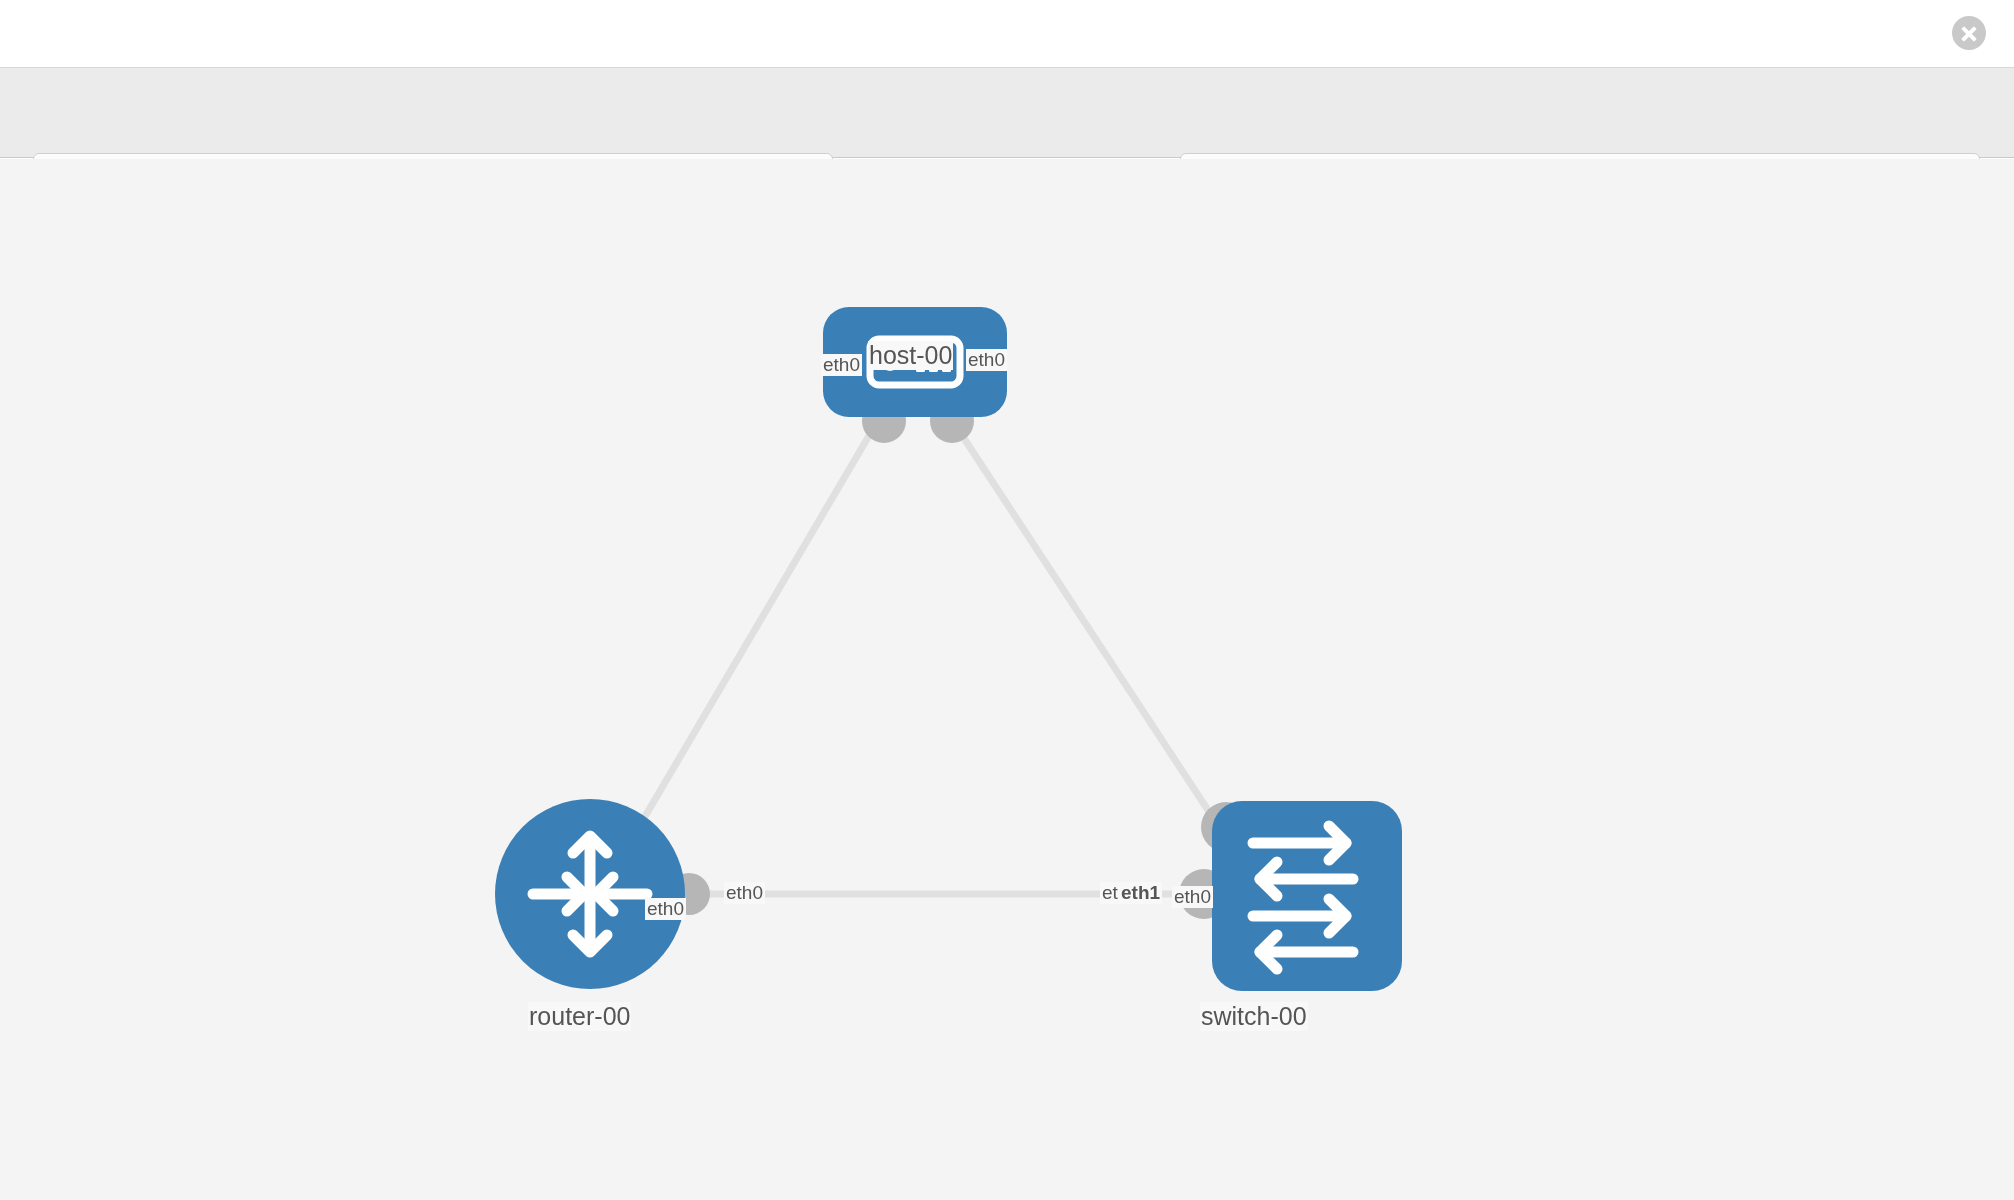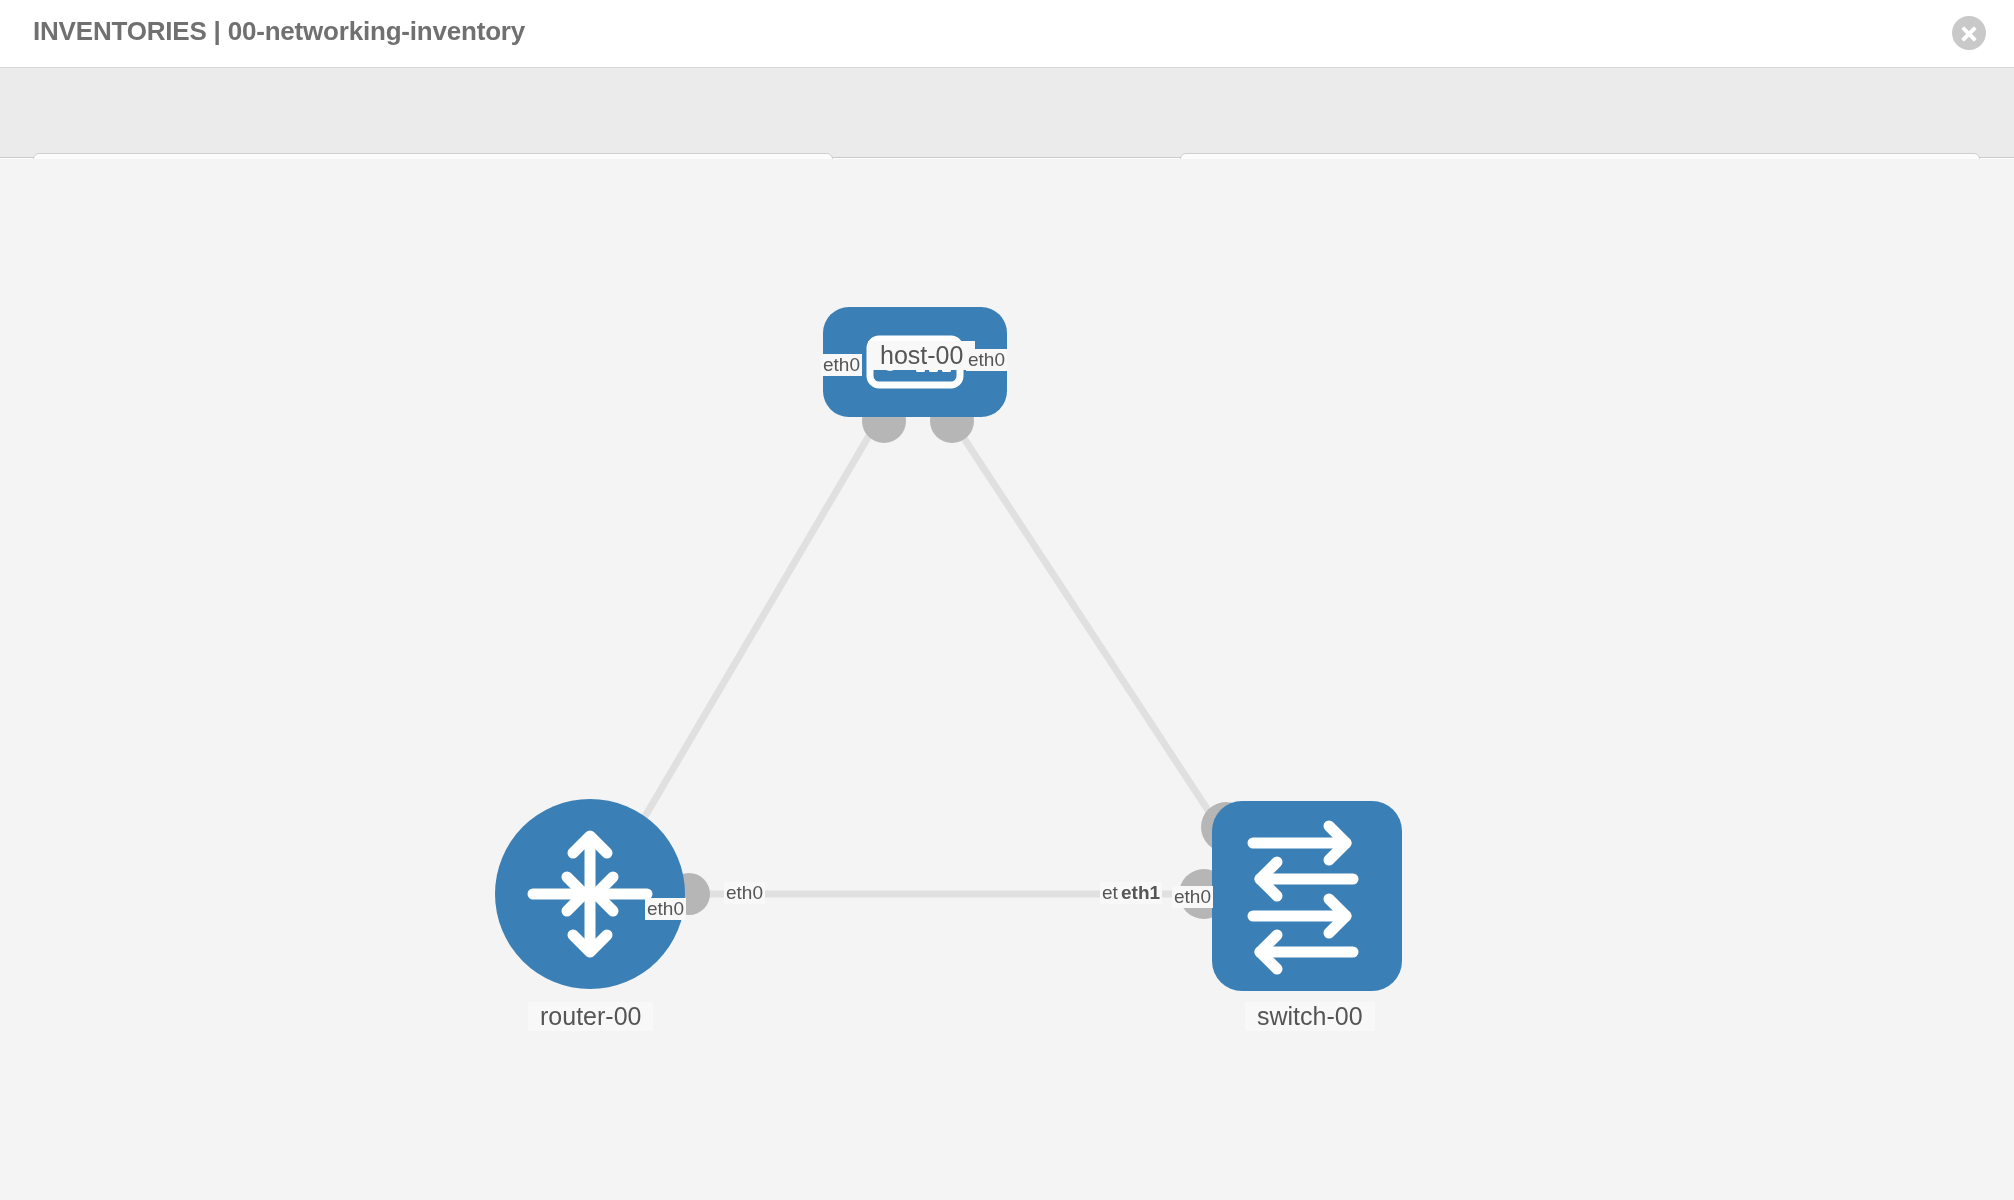--- a/index.html
+++ b/index.html
@@ -98,36 +98,35 @@
     overflow: hidden;
   }
   .canvas-svg { position: absolute; left: 0; top: 0; width: 2014px; height: 1041px; }
 
   .node-label {
     position: absolute;
     font-size: 25px;
     color: #555555;
     background: #f8f8f8;
     white-space: nowrap;
-    padding: 0 12px;
+    padding: 0 1px;
   }
   .edge-label {
     position: absolute;
     font-size: 19px;
     color: #555555;
     background: #f8f8f8;
     white-space: nowrap;
     padding: 0 2px;
   }
 </style>
 </head>
 <body>
 
 <div class="header">
-  <div class="page-title">INVENTORIES | 00-networking-inventory</div>
   <div class="close-btn"></div>
 </div>
 
 <div class="toolbar">
 
   <div class="actions-select">
     <span class="lbl">ACTIONS</span>
     <span class="caret"></span>
   </div>
 
@@ -226,21 +225,21 @@
         <polyline points="1329,740 1346,757 1329,774"></polyline>
 
         <line x1="1353" y1="793" x2="1260" y2="793"></line>
         <polyline points="1277,776 1260,793 1277,810"></polyline>
       </g>
     </g>
   </svg>
 
   <div class="node-label" style="left:868px; top:182px;">host-00</div>
   <div class="node-label" style="left:528px; top:843px;text-align:right;">router-00</div>
-  <div class="node-label" style="left:1245px; top:843px;">switch-00</div>
+  <div class="node-label" style="left:1200px; top:843px;">switch-00</div>
 
   <div class="edge-label" style="left:821px; top:195px;">eth0</div>
   <div class="edge-label" style="left:966px; top:190px;">eth0</div>
 
   <div class="edge-label" style="left:645px; top:739px;">eth0</div>
   <div class="edge-label" style="left:1172px; top:727px;">eth0</div>
 
   <div class="edge-label" style="left:724px; top:723px;">eth0</div>
   <div class="edge-label" style="left:1100px; top:723px;">eth</div>
   <div class="edge-label" style="left:1119px; top:723px;font-weight:bold;">eth1</div>

